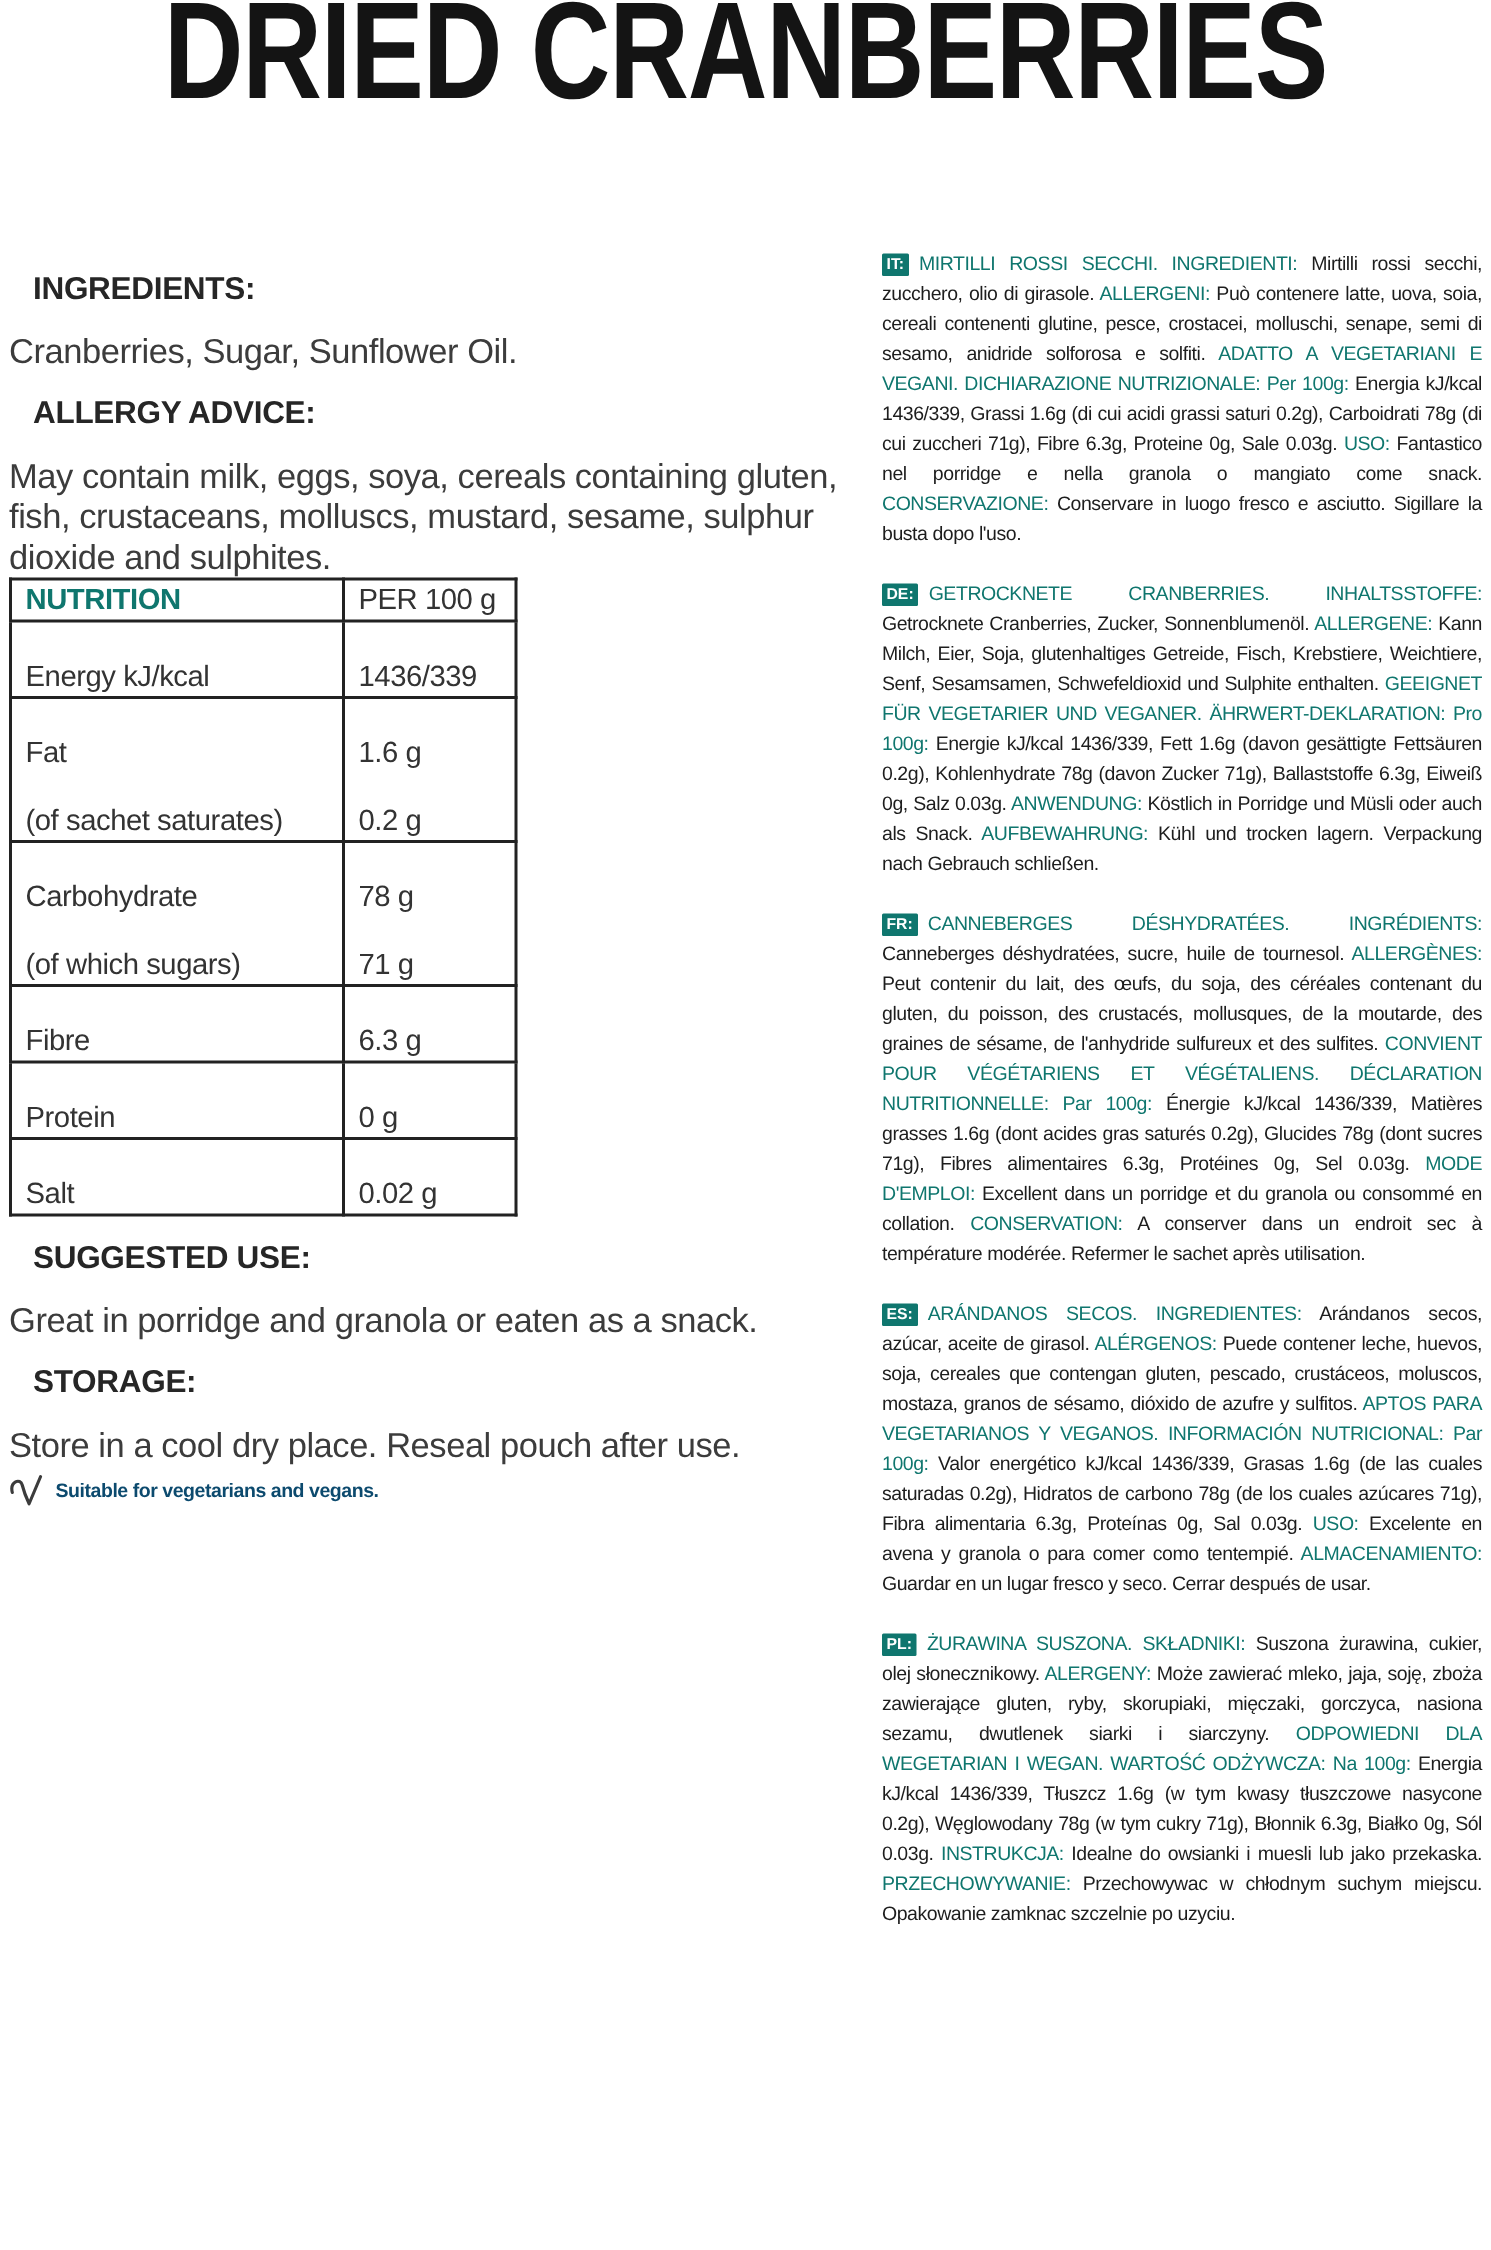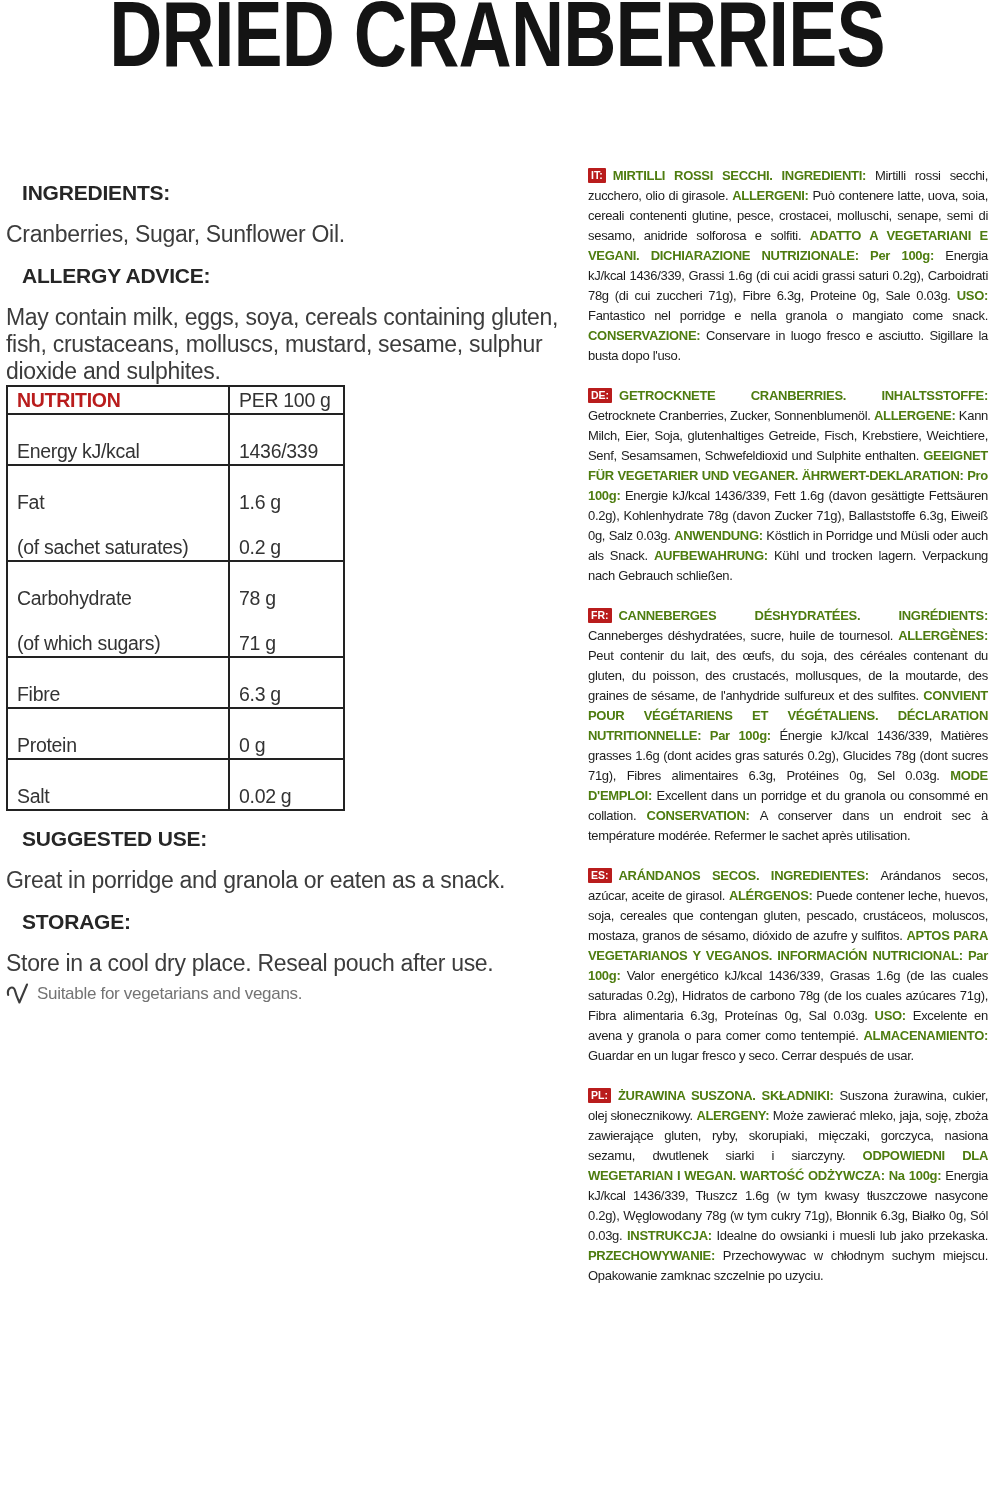--- a/index.html
+++ b/index.html
@@ -23,34 +23,34 @@
   .h-sug{margin:16px 0 5px 0;}
   .h-sto{margin:5px 0 5px 0;}
   .p-sto{margin:0 0 9px 0;}
 
   
   table.nutrition{border-collapse:collapse;width:339px;table-layout:fixed;}
   table.nutrition col.c1{width:222px;}
   table.nutrition th,table.nutrition td{border:2px solid #222222;text-align:left;
       vertical-align:top;padding:2px 9px 2px 9px;font-size:19.5px;line-height:22px;
       letter-spacing:-0.3px;color:#333333;font-weight:400;}
-  table.nutrition th.lbl{font-weight:700;color:#b91c1c;}
+  table.nutrition th.lbl{font-weight:700;color:#0f766e;}
   table.nutrition .sub{display:block;margin-top:23px;}
 
   
   .veg{display:flex;align-items:center;gap:8px;margin-top:6px;}
   .veg svg{flex:0 0 auto;}
-  .veg span{font-size:17px;letter-spacing:-0.3px;color:#737373;}
+  .veg span{font-size:13px;letter-spacing:-0.3px;color:#0c4a6e;font-weight:bold;}
 
   
   .right-col{position:absolute;left:588px;top:166px;width:400px;}
   .right-col p.sec{margin:0 0 20px 0;font-size:13px;line-height:20px;letter-spacing:-0.3px;
                    text-align:justify;color:#1d1d1d;}
-  .right-col b{font-weight:700;color:#4d7c0f;}
-  .badge{display:inline-block;background:#b91c1c;color:#ffffff;font-size:10.5px;
+  .right-col b{font-weight:400;color:#0f766e;}
+  .badge{display:inline-block;background:#0f766e;color:#ffffff;font-size:10.5px;
          font-weight:700;line-height:13px;padding:1px 3px 1px 3px;margin-right:7px;
          border-radius:1px;letter-spacing:0;vertical-align:1px;}
 
   
   .footer{position:absolute;left:16px;right:0;top:1441px;text-align:center;color:#191919;}
   .logo{font-size:55px;font-weight:700;letter-spacing:1.5px;line-height:1;}
   .tm{font-size:11px;font-weight:700;vertical-align:36px;letter-spacing:0;}
 </style>
 </head>
 <body>

